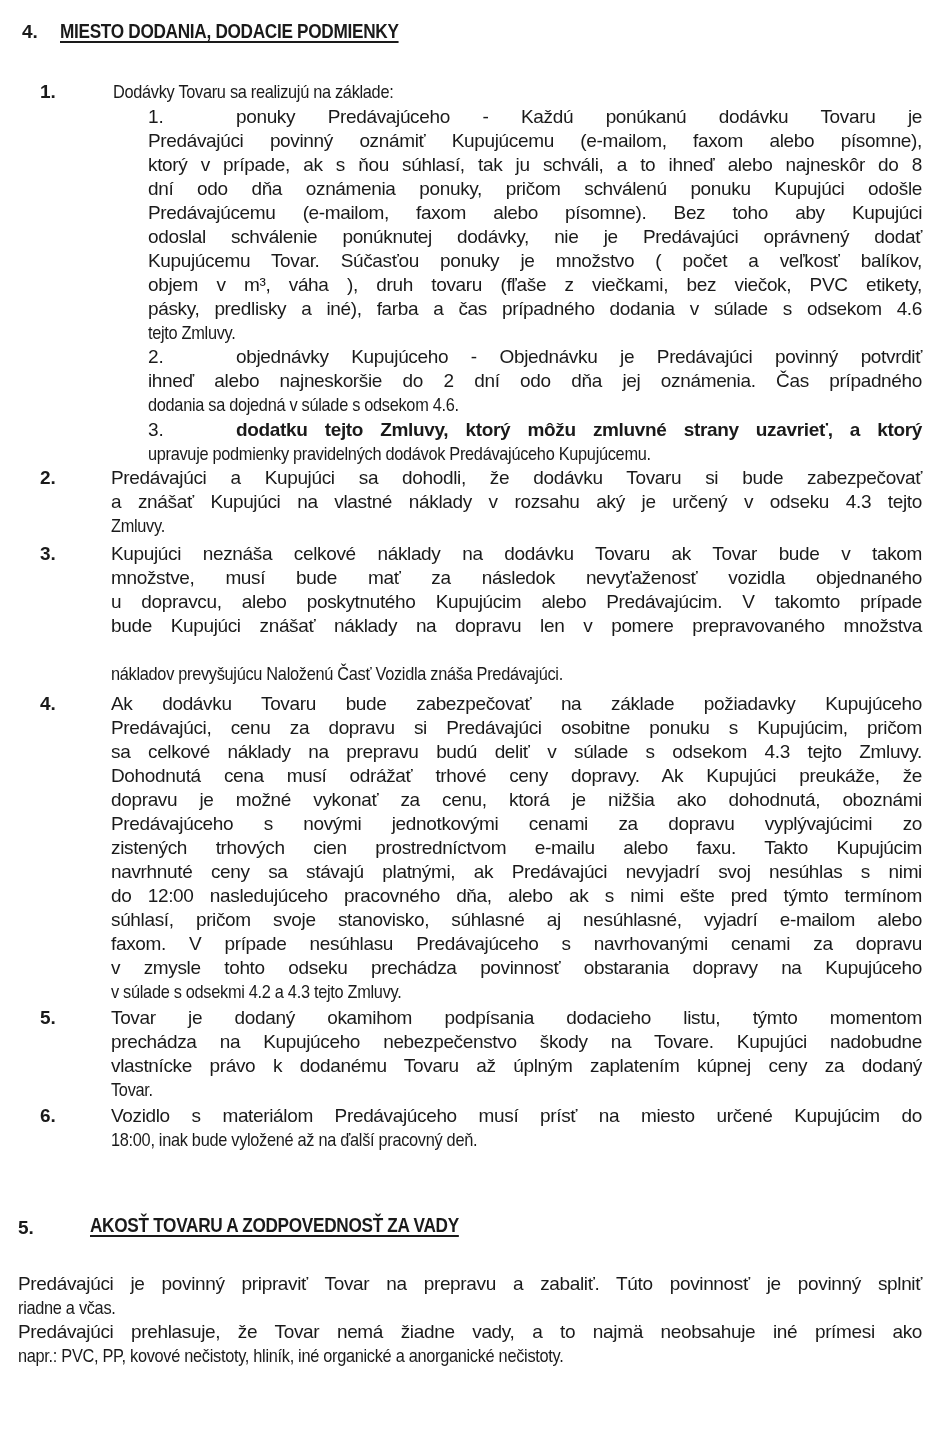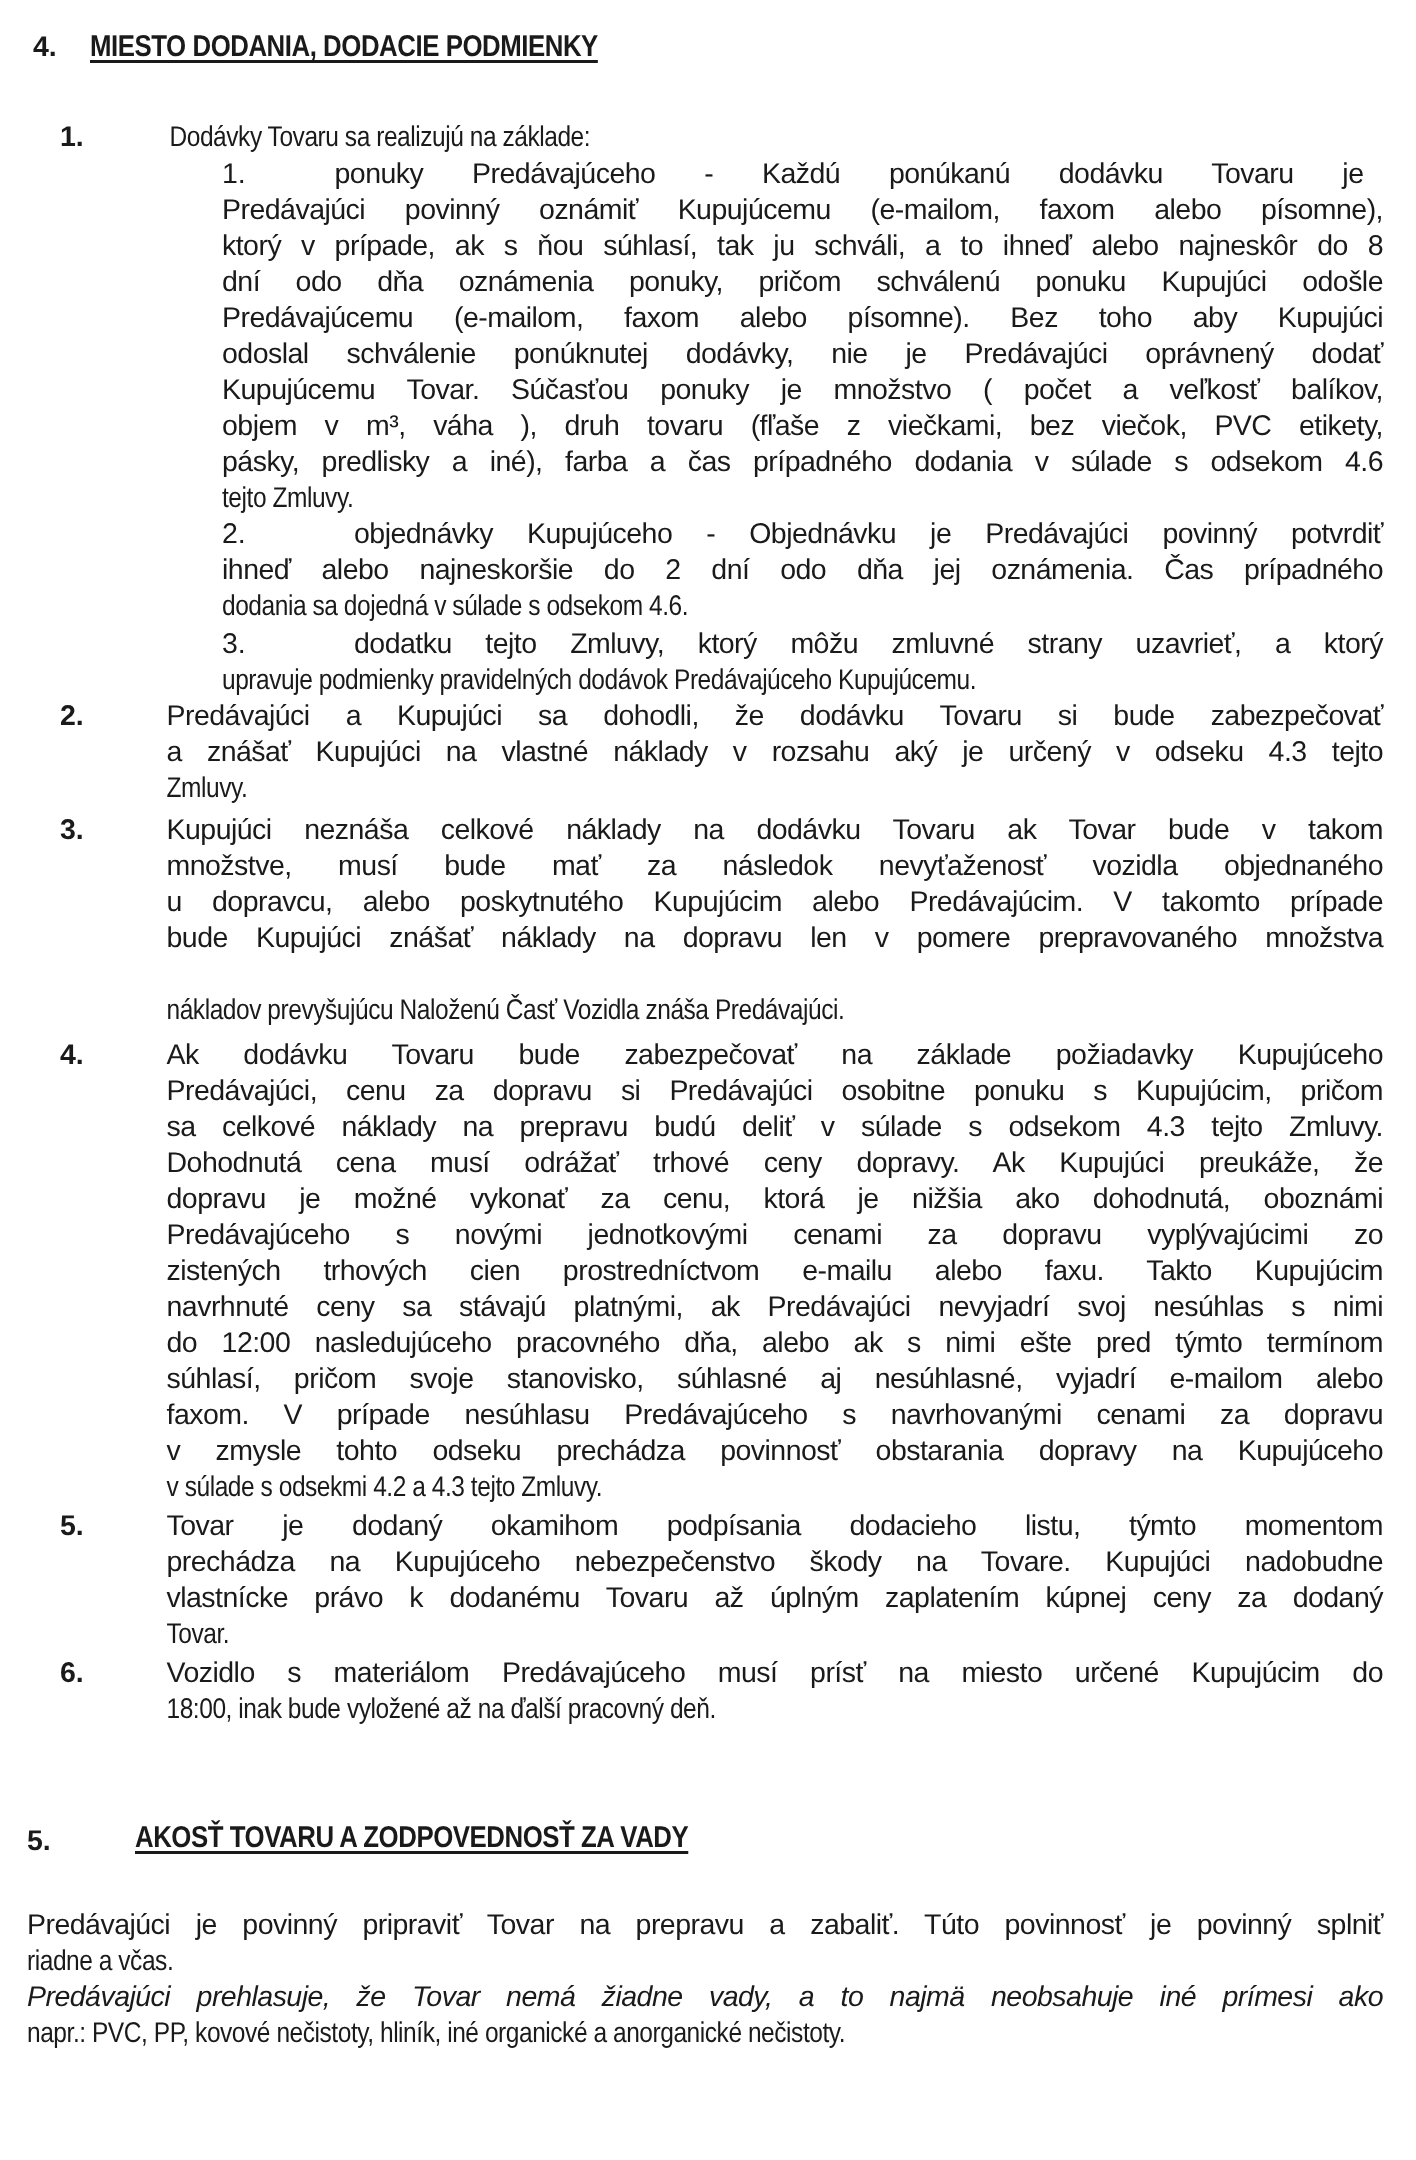--- a/index.html
+++ b/index.html
@@ -19,38 +19,38 @@
 
 <div class="page">
 
   <div class="num h" style="left:22px; top:20px;">4.</div>
   <div class="line h u" style="left: 60px; top: 20px; transform: scaleX(0.86);">MIESTO DODANIA, DODACIE PODMIENKY</div>
 
   <div class="num" style="left:40px; top:80px;">1.</div>
   <div class="line" style="left: 113px; top: 80px; transform: scaleX(0.86);">Dodávky Tovaru sa realizujú na základe:</div>
 
   <div class="sub" style="left:148px; top:105px;">1.</div>
-  <div class="line just" style="left: 223px; top: 105px; width: 686px; display: block;">ponuky Predávajúceho - Každú ponúkanú dodávku Tovaru je</div>
+  <div class="line just" style="left: 236px; top: 105px; width: 686px; display: block;">ponuky Predávajúceho - Každú ponúkanú dodávku Tovaru je</div>
   <div class="line just" style="left: 148px; top: 129px; width: 774px; display: block;">Predávajúci povinný oznámiť Kupujúcemu (e-mailom, faxom alebo písomne),</div>
   <div class="line just" style="left: 148px; top: 153px; width: 774px; display: block;">ktorý v prípade, ak s ňou súhlasí, tak ju schváli, a to ihneď alebo najneskôr do 8</div>
   <div class="line just" style="left: 148px; top: 177px; width: 774px; display: block;">dní odo dňa oznámenia ponuky, pričom schválenú ponuku Kupujúci odošle</div>
   <div class="line just" style="left: 148px; top: 201px; width: 774px; display: block;">Predávajúcemu (e-mailom, faxom alebo písomne). Bez toho aby Kupujúci</div>
   <div class="line just" style="left: 148px; top: 225px; width: 774px; display: block;">odoslal schválenie ponúknutej dodávky, nie je Predávajúci oprávnený dodať</div>
   <div class="line just" style="left: 148px; top: 249px; width: 774px; display: block;">Kupujúcemu Tovar. Súčasťou ponuky je množstvo ( počet a veľkosť balíkov,</div>
   <div class="line just" style="left: 148px; top: 273px; width: 774px; display: block;">objem v m³, váha ), druh tovaru (fľaše z viečkami, bez viečok, PVC etikety,</div>
   <div class="line just" style="left: 148px; top: 297px; width: 774px; display: block;">pásky, predlisky a iné), farba a čas prípadného dodania v súlade s odsekom 4.6</div>
   <div class="line" style="left: 148px; top: 321px; transform: scaleX(0.86);">tejto Zmluvy.</div>
 
   <div class="sub" style="left:148px; top:345px;">2.</div>
   <div class="line just" style="left: 236px; top: 345px; width: 686px; display: block;">objednávky Kupujúceho - Objednávku je Predávajúci povinný potvrdiť</div>
   <div class="line just" style="left: 148px; top: 369px; width: 774px; display: block;">ihneď alebo najneskoršie do 2 dní odo dňa jej oznámenia. Čas prípadného</div>
   <div class="line" style="left: 148px; top: 393px; transform: scaleX(0.86);">dodania sa dojedná v súlade s odsekom 4.6.</div>
 
   <div class="sub" style="left:148px; top:418px;">3.</div>
-  <div class="line just" style="left: 236px; top: 418px; width: 686px; display: block;">dodatku tejto Zmluvy, ktorý môžu zmluvné strany uzavrieť, a ktorý</div>
+  <div class="line just" style="left: 236px; top: 418px; width: 686px; display: block; font-weight: bold;">dodatku tejto Zmluvy, ktorý môžu zmluvné strany uzavrieť, a ktorý</div>
   <div class="line" style="left: 148px; top: 442px; transform: scaleX(0.86);">upravuje podmienky pravidelných dodávok Predávajúceho Kupujúcemu.</div>
 
   <div class="num" style="left:40px; top:466px;">2.</div>
   <div class="line just" style="left: 111px; top: 466px; width: 811px; display: block;">Predávajúci a Kupujúci sa dohodli, že dodávku Tovaru si bude zabezpečovať</div>
   <div class="line just" style="left: 111px; top: 490px; width: 811px; display: block;">a znášať Kupujúci na vlastné náklady v rozsahu aký je určený v odseku 4.3 tejto</div>
   <div class="line" style="left: 111px; top: 514px; transform: scaleX(0.86);">Zmluvy.</div>
 
   <div class="num" style="left:40px; top:542px;">3.</div>
   <div class="line just" style="left: 111px; top: 542px; width: 811px; display: block;">Kupujúci neznáša celkové náklady na dodávku Tovaru ak Tovar bude v takom</div>
   <div class="line just" style="left: 111px; top: 566px; width: 811px; display: block;">množstve, musí bude mať za následok nevyťaženosť vozidla objednaného</div>
@@ -81,16 +81,16 @@
 
   <div class="num" style="left:40px; top:1104px;">6.</div>
   <div class="line just" style="left: 111px; top: 1104px; width: 811px; display: block;">Vozidlo s materiálom Predávajúceho musí prísť na miesto určené Kupujúcim do</div>
   <div class="line" style="left: 111px; top: 1128px; transform: scaleX(0.86);">18:00, inak bude vyložené až na ďalší pracovný deň.</div>
 
   <div class="num h" style="left:18px; top:1216px;">5.</div>
   <div class="line h u" style="left: 90px; top: 1214px; transform: scaleX(0.86);">AKOSŤ TOVARU A ZODPOVEDNOSŤ ZA VADY</div>
 
   <div class="line just" style="left: 18px; top: 1272px; width: 904px; display: block;">Predávajúci je povinný pripraviť Tovar na prepravu a zabaliť. Túto povinnosť je povinný splniť</div>
   <div class="line" style="left: 18px; top: 1296px; transform: scaleX(0.86);">riadne a včas.</div>
-  <div class="line just" style="left: 18px; top: 1320px; width: 904px; display: block; font-style: italic;">Predávajúci prehlasuje, že Tovar nemá žiadne vady, a to najmä neobsahuje iné prímesi ako</div>
+  <div class="line just" style="left: 18px; top: 1320px; width: 904px; display: block;">Predávajúci prehlasuje, že Tovar nemá žiadne vady, a to najmä neobsahuje iné prímesi ako</div>
   <div class="line" style="left: 18px; top: 1344px; transform: scaleX(0.86);">napr.: PVC, PP, kovové nečistoty, hliník, iné organické a anorganické nečistoty.</div>
 
 </div>
 
 </body></html>

